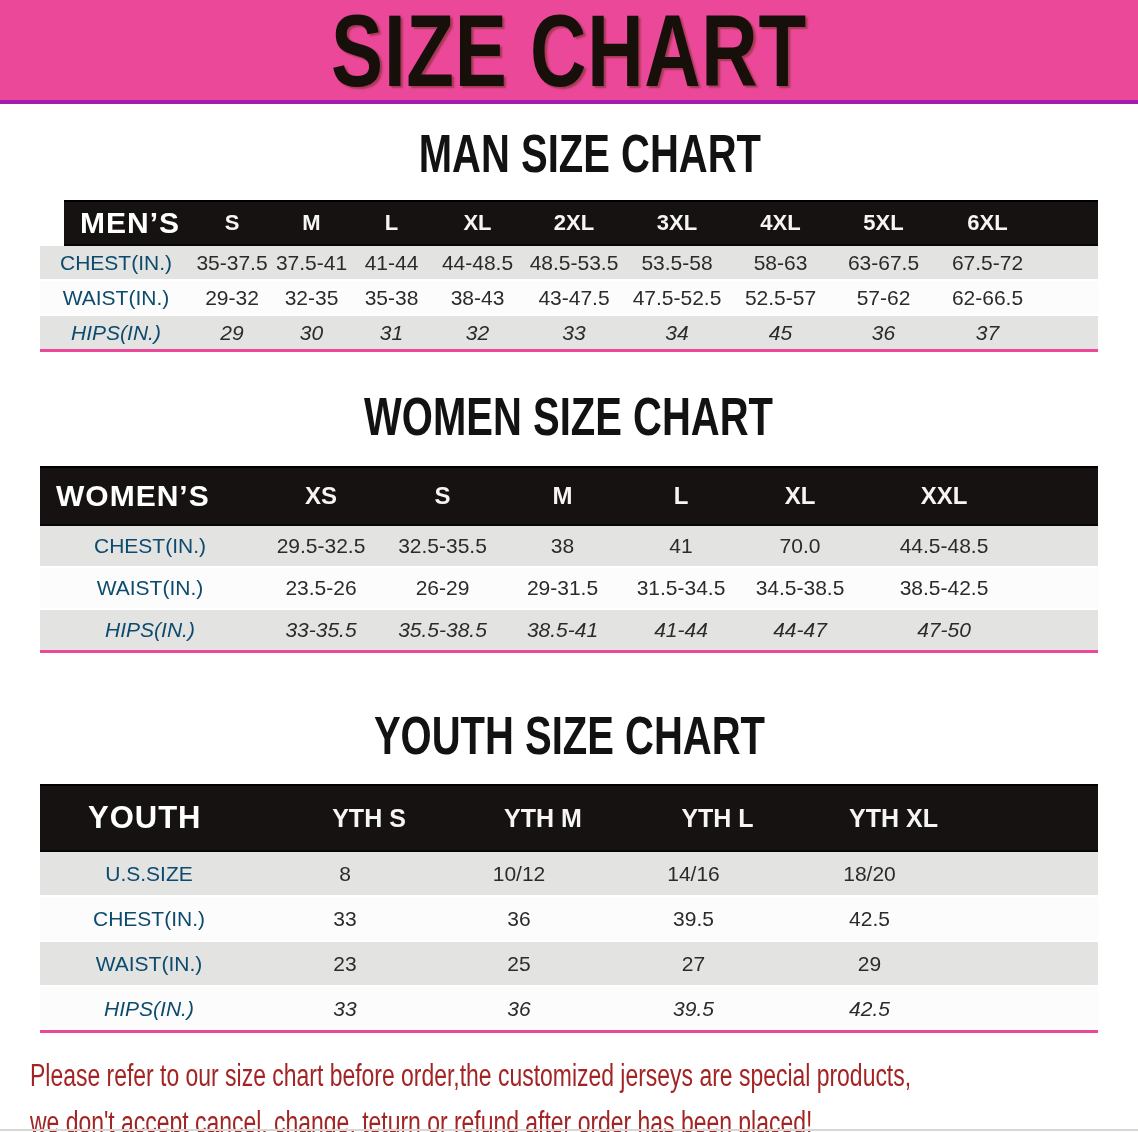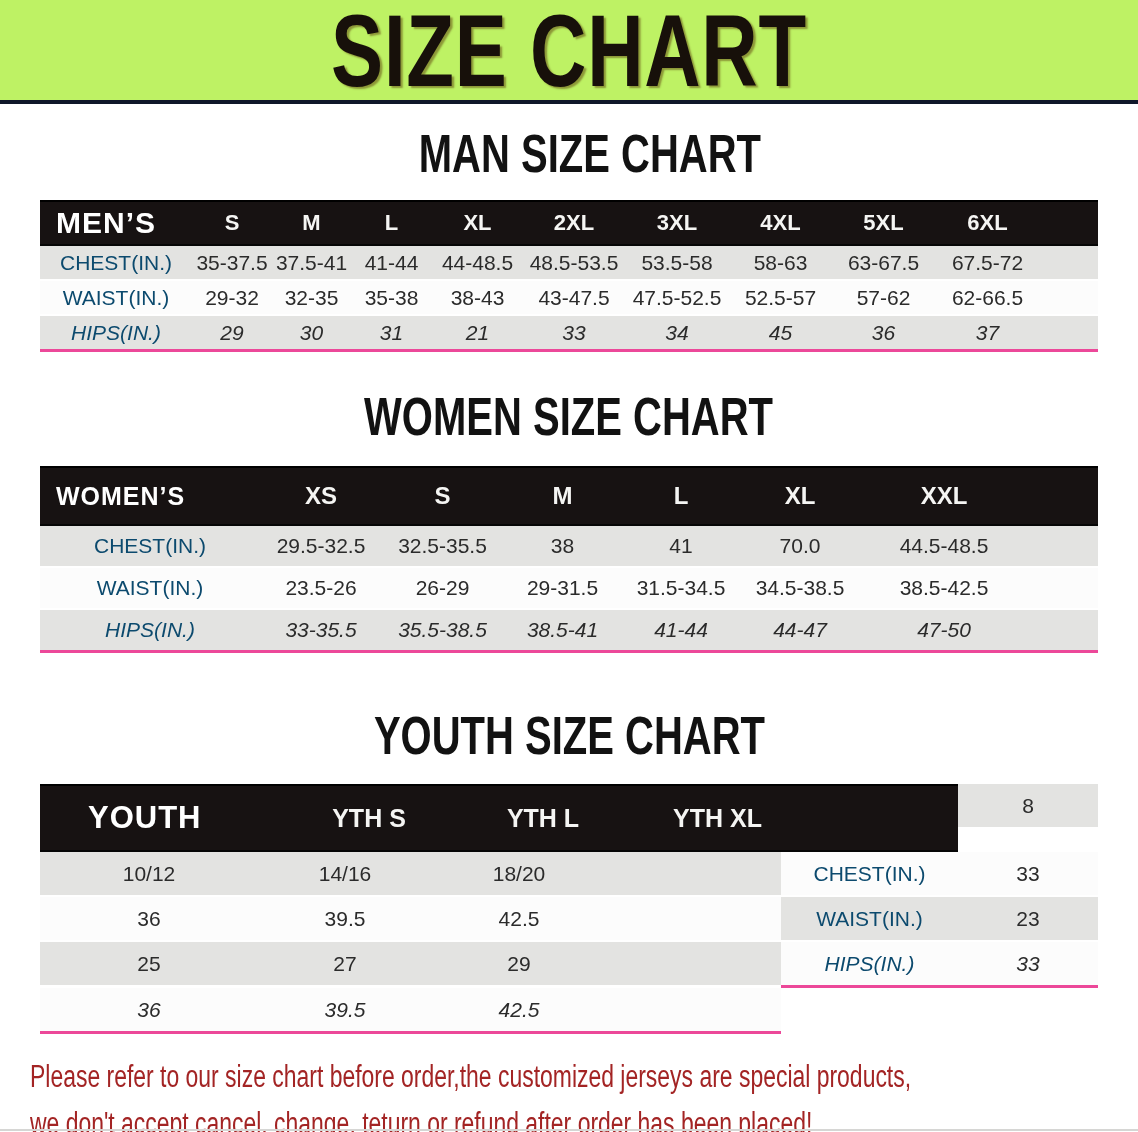--- a/index.html
+++ b/index.html
@@ -2,21 +2,21 @@
 <html><head>
 <meta charset="utf-8">
 <style>
   html,body{margin:0;padding:0;}
   body{
     width:1138px;height:1132px;position:relative;overflow:hidden;
     background:#ffffff;font-family:"Liberation Sans",sans-serif;
   }
   
   .banner{
-    height:100px;background:#bef264;border-bottom:4px solid #0f172a;
+    height:100px;background:#ec4899;border-bottom:4px solid #a21caf;
     display:flex;align-items:center;justify-content:center;
   }
   .banner-title{
     display:inline-block;font-size:100px;font-weight:800;color:#17100a;
     letter-spacing:1px;transform:scale(0.78,1.02);
     text-shadow:3px 2px 2px rgba(80,40,0,0.45);white-space:nowrap;line-height:1;
   }
   
   .heading{text-align:center;line-height:1;}
   .heading>span{
@@ -30,23 +30,23 @@
   .tbl{display:grid;margin-left:40px;width:1058px;}
   .tbl-men{margin-top:21px;grid-template-columns:152px 80px 79px 81px 91px 102px 104px 103px 103px 105px 58px;}
   .tbl-women{margin-top:24px;grid-template-columns:220px 122px 121px 119px 118px 120px 168px 70px;}
   .tbl-youth{margin-top:23px;grid-template-columns:218px 174px 174px 175px 177px 140px;}
   .band-cell{
     background:#171212;color:#f5f5f3;display:flex;align-items:center;justify-content:center;
     font-weight:600;border-top:2px solid #000;border-bottom:2px solid #060606;
   }
   .corner{justify-content:flex-start;padding-left:16px;font-weight:800;letter-spacing:1px;color:#fff;}
   .tbl-men  .band-cell{height:42px;font-size:22px;}
-  .tbl-men  .corner{font-size:30px;}
+  .tbl-men  .corner{font-size:30px;margin-left:24px;}
   .tbl-women .band-cell{height:56px;font-size:24px;}
-  .tbl-women .corner{font-size:25px;}
+  .tbl-women .corner{font-size:30px;}
   .tbl-youth .band-cell{height:64px;font-size:25px;padding-left:48px;}
   .tbl-youth .corner{font-size:31px;}
   .cell{
     display:flex;align-items:center;justify-content:center;
     font-size:21px;color:#2b2b2b;border-bottom:2px solid #ffffff;white-space:nowrap;
   }
   .label-cell{color:#0c4a6e;}
   .row-gray{background:#E3E3E1;}
   .row-white{background:#FCFCFC;}
   .tbl-men  .cell{height:33px;}
@@ -107,21 +107,21 @@
   <div class="cell row-white">47.5-52.5</div>
   <div class="cell row-white">52.5-57</div>
   <div class="cell row-white">57-62</div>
   <div class="cell row-white">62-66.5</div>
   <div class="cell row-white"></div>
 
   <div class="cell row-gray last-row label-cell">HIPS(IN.)</div>
   <div class="cell row-gray last-row">29</div>
   <div class="cell row-gray last-row">30</div>
   <div class="cell row-gray last-row">31</div>
-  <div class="cell row-gray last-row">21</div>
+  <div class="cell row-gray last-row">32</div>
   <div class="cell row-gray last-row">33</div>
   <div class="cell row-gray last-row">34</div>
   <div class="cell row-gray last-row">45</div>
   <div class="cell row-gray last-row">36</div>
   <div class="cell row-gray last-row">37</div>
   <div class="cell row-gray last-row"></div>
 </div>
 
 <div class="heading heading-women">
   <span>WOMEN SIZE CHART</span>
@@ -165,24 +165,26 @@
   <div class="cell row-gray last-row"></div>
 </div>
 
 <div class="heading heading-youth">
   <span>YOUTH SIZE CHART</span>
 </div>
 
 <div class="tbl tbl-youth">
   <div class="band-cell corner">YOUTH</div>
   <div class="band-cell">YTH S</div>
+  <div class="band-cell">YTH M</div>
   <div class="band-cell">YTH L</div>
   <div class="band-cell">YTH XL</div>
   <div class="band-cell"></div>
 
+  <div class="cell row-gray label-cell">U.S.SIZE</div>
   <div class="cell row-gray">8</div>
   <div class="cell row-gray">10/12</div>
   <div class="cell row-gray">14/16</div>
   <div class="cell row-gray">18/20</div>
   <div class="cell row-gray"></div>
 
   <div class="cell row-white label-cell">CHEST(IN.)</div>
   <div class="cell row-white">33</div>
   <div class="cell row-white">36</div>
   <div class="cell row-white">39.5</div>

